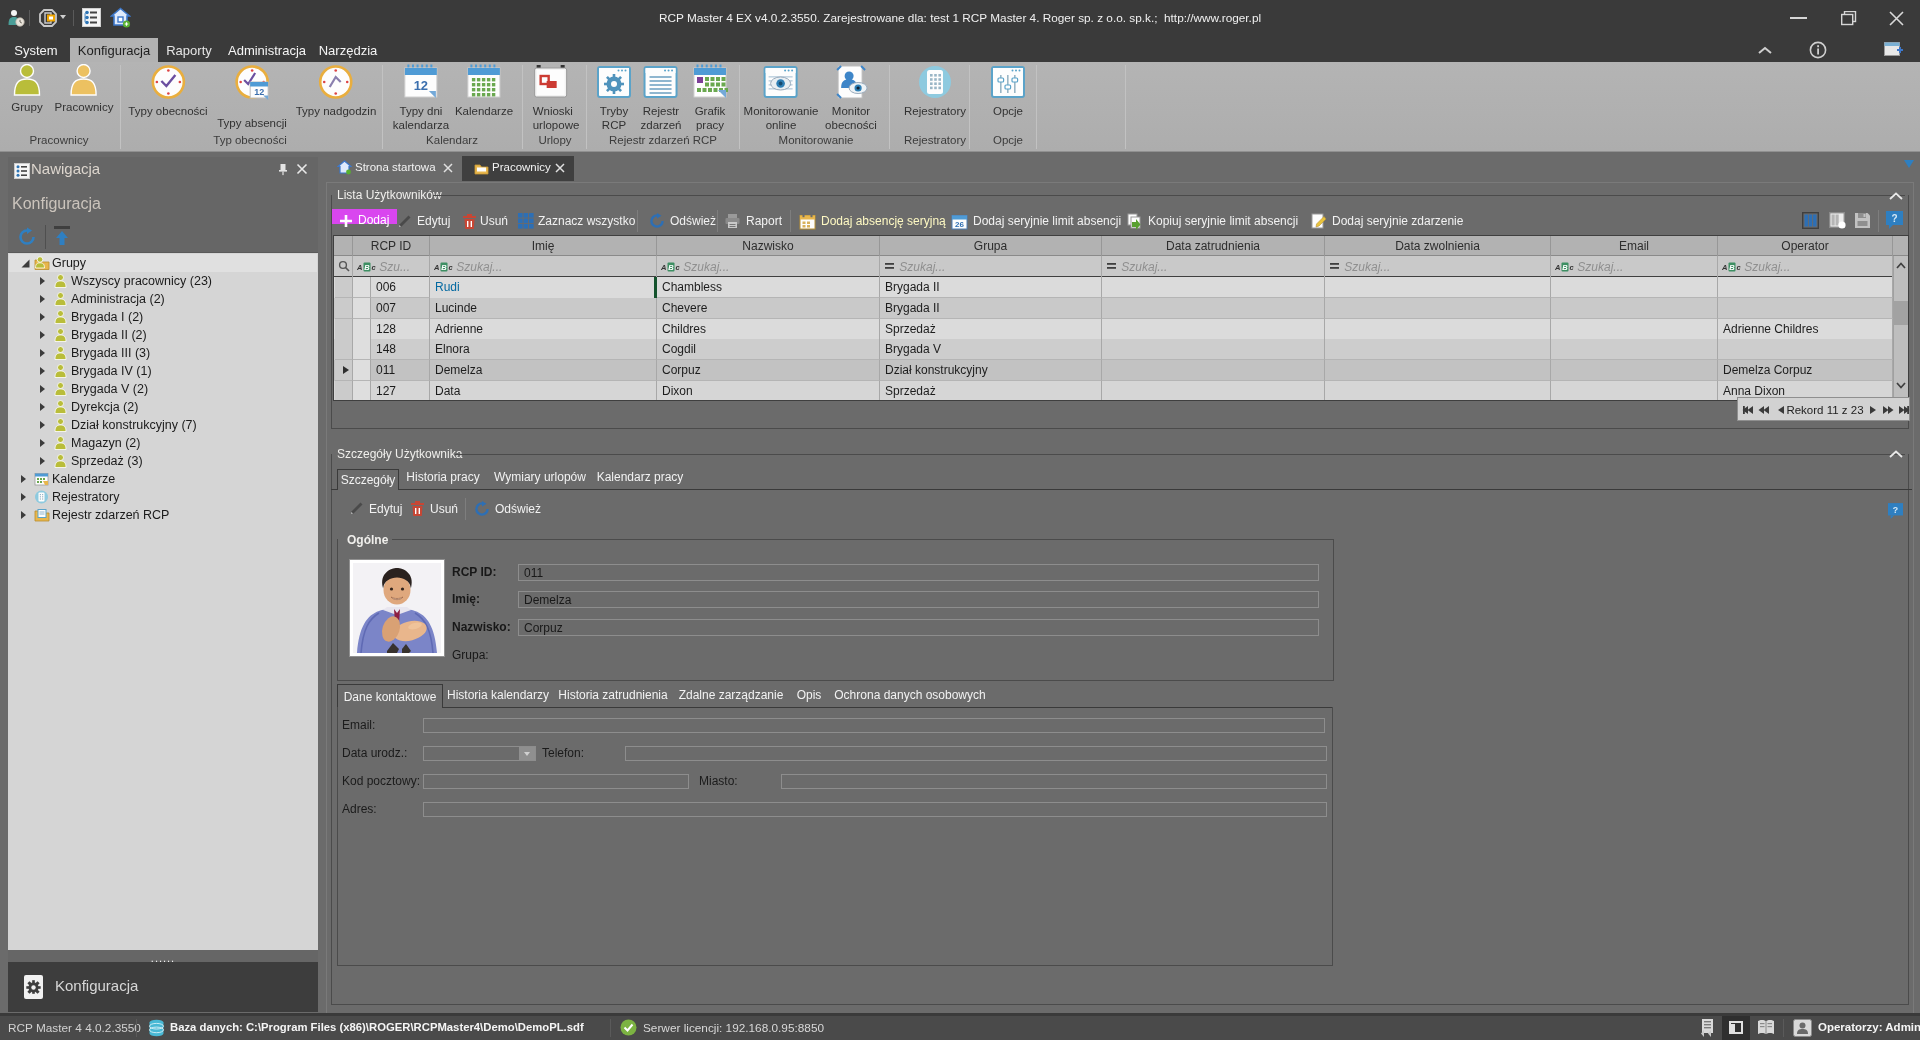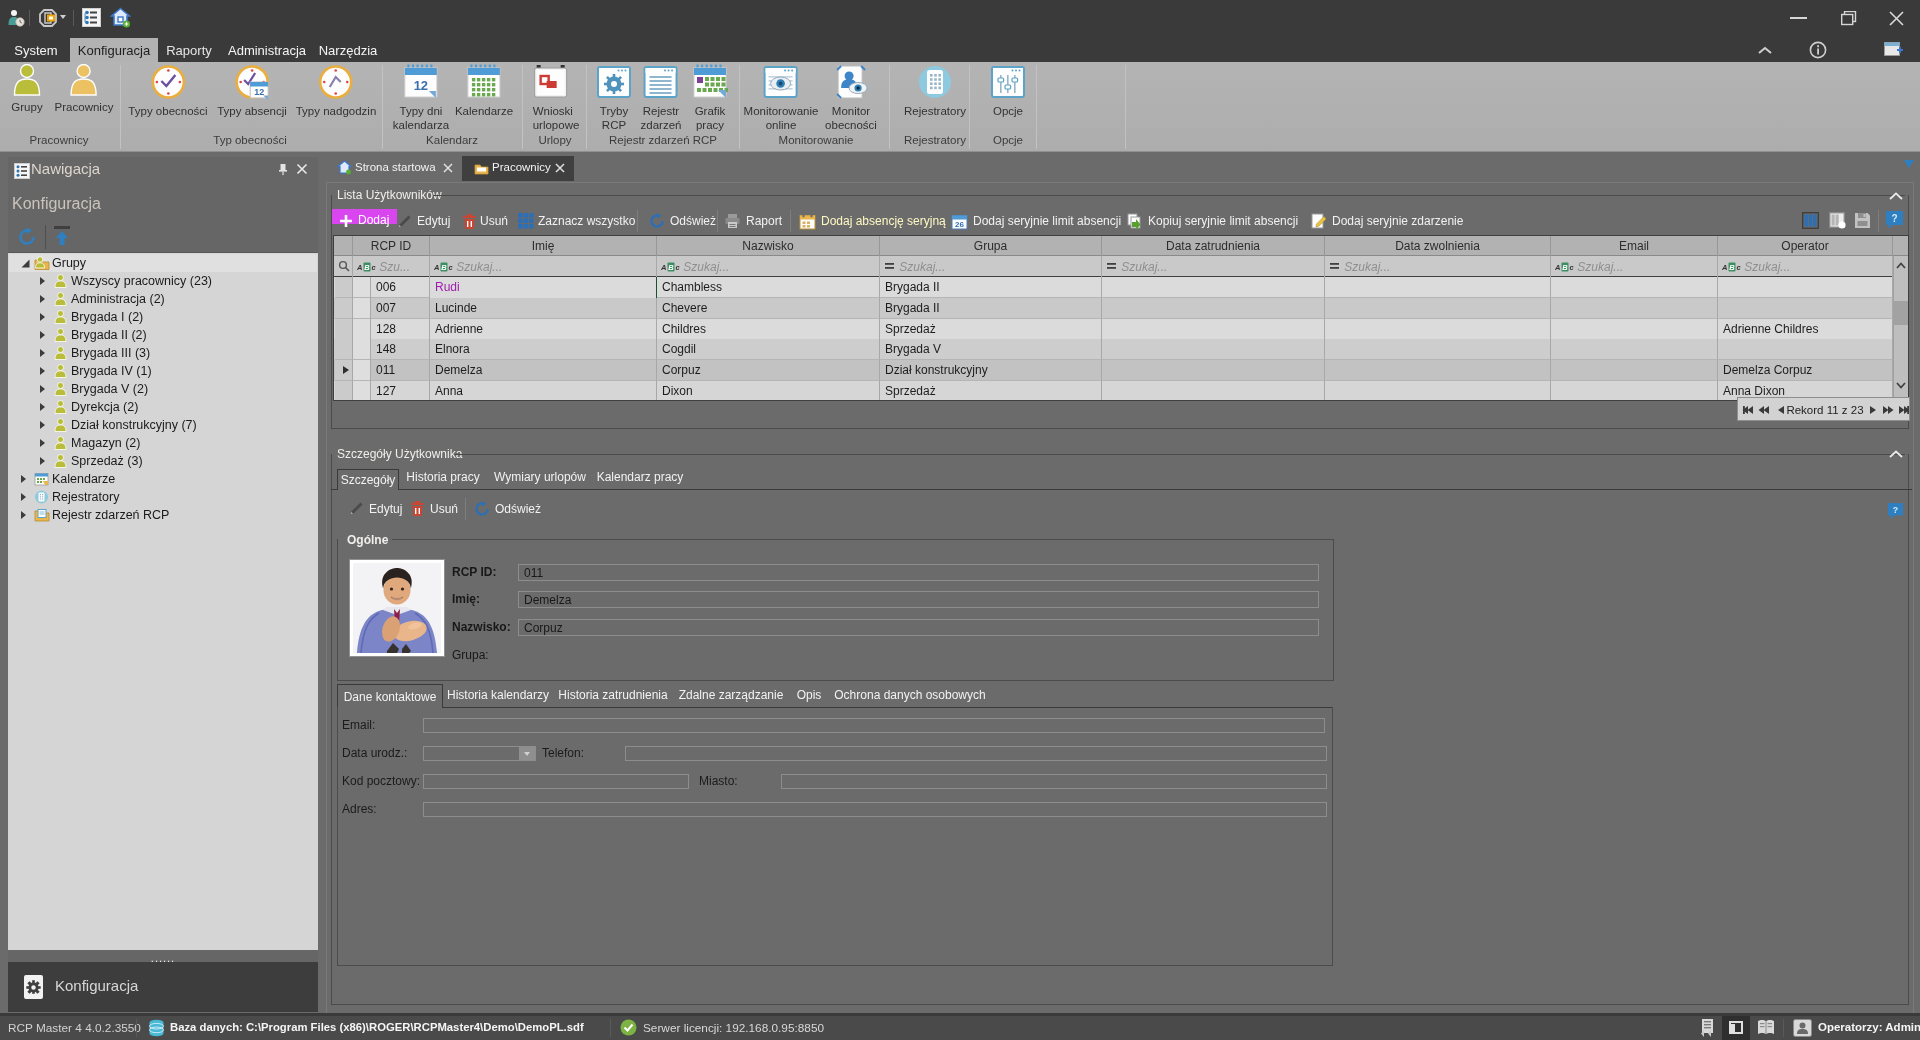--- a/index.html
+++ b/index.html
@@ -45,20 +45,21 @@
     </div>
 
 <div class="a" style="left:110px;top:7px">
 <svg width="21" height="21" viewBox="0 0 21 21">
  <path d="M10.5 1.5 L19.5 9 L17 9 L17 18 L4 18 L4 9 L1.5 9 Z" fill="#dfeafc" stroke="#3d77c9" stroke-width="1.6"></path>
  <rect x="8" y="10" width="5" height="5" fill="#fff" stroke="#3d77c9" stroke-width="1.4"></rect>
  <circle cx="16.5" cy="17" r="3.6" fill="#58b130"></circle>
  <path d="M16.5 15.2 L16.5 18.8 M14.7 17 L18.3 17" stroke="#fff" stroke-width="1.2"></path>
 </svg>
     </div>
+<div class="a" style="left:0;top:11px;width:1920px;text-align:center;color:#f0f0f0;font-size:11.8px">RCP Master 4 EX v4.0.2.3550. Zarejestrowane dla: test 1 RCP Master 4. Roger sp. z o.o. sp.k.;&nbsp; http://www.roger.pl</div>
 
 <div class="a" style="left:1790px;top:17px;width:17px;height:2px;background:#d6d6d6"></div>
 <div class="a" style="left:1841px;top:11px">
       <svg width="16" height="15" viewBox="0 0 16 15">
  <rect x="3.5" y="0.5" width="11" height="10" fill="none" stroke="#d6d6d6" stroke-width="1.4"></rect>
  <rect x="0.7" y="3.5" width="11" height="10" fill="#3a3a3a" stroke="#d6d6d6" stroke-width="1.4"></rect>
 </svg>
     </div>
 <div class="a" style="left:1888px;top:10px">
       <svg width="17" height="17" viewBox="0 0 17 17">
@@ -126,21 +127,21 @@
  <circle cx="6.5" cy="18" r="1.3" fill="#d44"></circle>
           <circle cx="29.5" cy="18" r="1.3" fill="#d44"></circle>
  <path d="M10 16 L14 20 L21 9" stroke="#6b4fa0" stroke-width="2.2" fill="none"></path>
           <g transform="translate(16,16)">
             <rect x="0" y="2" width="18" height="16" fill="#fdfdfd" stroke="#bbb"></rect>
             <rect x="0" y="2" width="18" height="4.5" fill="#4f9bd5"></rect>
             <text x="9" y="15" font-size="9" font-weight="bold" fill="#3b6fae" text-anchor="middle">12</text>
             <path d="M13 15.5 L18 15.5 L18 20 Z" fill="#74a9d8"></path>
           </g>
         </svg></div>
-<div style="font-size:11.5px;color:#323232;line-height:13.5px;margin-top:1px;white-space:nowrap">Typy absencji</div></div>
+<div style="font-size:11.5px;color:#323232;line-height:13.5px;margin-top:13px;white-space:nowrap">Typy absencji</div></div>
 <div class="a" style="left:336px;top:64px;transform:translateX(-50%);text-align:center">
 <div style="display:inline-block"><svg width="36" height="36" viewBox="0 0 36 36">
  <circle cx="18" cy="18" r="15.5" fill="#fdfdfd" stroke="#e9ae3e" stroke-width="2.6"></circle>
  <circle cx="18" cy="6.5" r="1.3" fill="#d44"></circle>
           <circle cx="18" cy="29.5" r="1.3" fill="#d44"></circle>
  <circle cx="6.5" cy="18" r="1.3" fill="#d44"></circle>
           <circle cx="29.5" cy="18" r="1.3" fill="#d44"></circle>
  <path d="M12 23 L18 13 L23 18" stroke="#8a7fae" stroke-width="2.2" fill="none"></path>
         </svg></div>
 <div style="font-size:11.5px;color:#323232;line-height:13.5px;margin-top:1px;white-space:nowrap">Typy nadgodzin</div></div>
@@ -832,21 +833,21 @@
 <div class="sep" style="left:1216px;top:20px;height:21px;background:#a8a8a8"></div>
 <div class="sep" style="left:1383px;top:20px;height:21px;background:#a8a8a8"></div>
 <div class="sep" style="left:1558px;top:20px;height:21px;background:#a8a8a8"></div>
 <div class="sep" style="left:1574px;top:20px;height:21px;background:#a8a8a8"></div>
 <div class="a" style="left:0;top:41px;width:1558px;height:21px;background:#dbdbdb"></div>
 <div class="a" style="left:1px;top:41px;width:18px;height:21px;background:#cbcbcb"></div>
 <div class="a" style="left:19px;top:41px;width:18px;height:21px;background:#dedede"></div>
 <div class="a" style="left:1px;top:41px;width:18px;height:21px;border-right:1px solid #a8a8a8;border-bottom:1px solid #b5b5b5;font-size:12px;color:#1d1d1d;line-height:21px;padding-left:5px;white-space:nowrap;overflow:hidden"></div>
 <div class="a" style="left:19px;top:41px;width:18px;height:21px;border-right:1px solid #a8a8a8;border-bottom:1px solid #b5b5b5;font-size:12px;color:#1d1d1d;line-height:21px;padding-left:5px;white-space:nowrap;overflow:hidden"></div>
 <div class="a" style="left:37px;top:41px;width:59px;height:21px;border-right:1px solid #a8a8a8;border-bottom:1px solid #b5b5b5;font-size:12px;color:#1d1d1d;line-height:21px;padding-left:5px;white-space:nowrap;overflow:hidden">006</div>
-<div class="a" style="left:96px;top:41px;width:227px;height:33px;border-right:1px solid #14532d;border-bottom:1px solid #b5b5b5;font-size:12px;color:#a21caf;line-height:21px;padding-left:5px;white-space:nowrap;overflow:hidden">Rudi</div>
+<div class="a" style="left:96px;top:41px;width:227px;height:33px;border-right:3px solid #14532d;border-bottom:1px solid #b5b5b5;font-size:12px;color:#0369a1;line-height:21px;padding-left:5px;white-space:nowrap;overflow:hidden">Rudi</div>
 <div class="a" style="left:323px;top:41px;width:223px;height:21px;border-right:1px solid #a8a8a8;border-bottom:1px solid #b5b5b5;font-size:12px;color:#1d1d1d;line-height:21px;padding-left:5px;white-space:nowrap;overflow:hidden">Chambless</div>
 <div class="a" style="left:546px;top:41px;width:222px;height:21px;border-right:1px solid #a8a8a8;border-bottom:1px solid #b5b5b5;font-size:12px;color:#1d1d1d;line-height:21px;padding-left:5px;white-space:nowrap;overflow:hidden">Brygada II</div>
 <div class="a" style="left:768px;top:41px;width:223px;height:21px;border-right:1px solid #a8a8a8;border-bottom:1px solid #b5b5b5;font-size:12px;color:#1d1d1d;line-height:21px;padding-left:5px;white-space:nowrap;overflow:hidden"></div>
 <div class="a" style="left:991px;top:41px;width:226px;height:21px;border-right:1px solid #a8a8a8;border-bottom:1px solid #b5b5b5;font-size:12px;color:#1d1d1d;line-height:21px;padding-left:5px;white-space:nowrap;overflow:hidden"></div>
 <div class="a" style="left:1217px;top:41px;width:167px;height:21px;border-right:1px solid #a8a8a8;border-bottom:1px solid #b5b5b5;font-size:12px;color:#1d1d1d;line-height:21px;padding-left:5px;white-space:nowrap;overflow:hidden"></div>
 <div class="a" style="left:1384px;top:41px;width:175px;height:21px;border-right:1px solid #a8a8a8;border-bottom:1px solid #b5b5b5;font-size:12px;color:#1d1d1d;line-height:21px;padding-left:5px;white-space:nowrap;overflow:hidden"></div>
 <div class="a" style="left:0;top:62px;width:1558px;height:21px;background:#c9c9c9"></div>
 <div class="a" style="left:1px;top:62px;width:18px;height:21px;background:#cbcbcb"></div>
 <div class="a" style="left:19px;top:62px;width:18px;height:21px;background:#dedede"></div>
 <div class="a" style="left:1px;top:62px;width:18px;height:21px;border-right:1px solid #a8a8a8;border-bottom:1px solid #b5b5b5;font-size:12px;color:#1d1d1d;line-height:21px;padding-left:5px;white-space:nowrap;overflow:hidden"></div>
@@ -898,21 +899,21 @@
 <div class="a" style="left:768px;top:124px;width:223px;height:21px;border-right:1px solid #a8a8a8;border-bottom:1px solid #b5b5b5;font-size:12px;color:#1d1d1d;line-height:21px;padding-left:5px;white-space:nowrap;overflow:hidden"></div>
 <div class="a" style="left:991px;top:124px;width:226px;height:21px;border-right:1px solid #a8a8a8;border-bottom:1px solid #b5b5b5;font-size:12px;color:#1d1d1d;line-height:21px;padding-left:5px;white-space:nowrap;overflow:hidden"></div>
 <div class="a" style="left:1217px;top:124px;width:167px;height:21px;border-right:1px solid #a8a8a8;border-bottom:1px solid #b5b5b5;font-size:12px;color:#1d1d1d;line-height:21px;padding-left:5px;white-space:nowrap;overflow:hidden"></div>
 <div class="a" style="left:1384px;top:124px;width:175px;height:21px;border-right:1px solid #a8a8a8;border-bottom:1px solid #b5b5b5;font-size:12px;color:#1d1d1d;line-height:21px;padding-left:5px;white-space:nowrap;overflow:hidden">Demelza Corpuz</div>
 <div class="a" style="left:0;top:145px;width:1558px;height:21px;background:#d6d6d6"></div>
 <div class="a" style="left:1px;top:145px;width:18px;height:21px;background:#cbcbcb"></div>
 <div class="a" style="left:19px;top:145px;width:18px;height:21px;background:#dedede"></div>
 <div class="a" style="left:1px;top:145px;width:18px;height:21px;border-right:1px solid #a8a8a8;border-bottom:1px solid #b5b5b5;font-size:12px;color:#1d1d1d;line-height:21px;padding-left:5px;white-space:nowrap;overflow:hidden"></div>
 <div class="a" style="left:19px;top:145px;width:18px;height:21px;border-right:1px solid #a8a8a8;border-bottom:1px solid #b5b5b5;font-size:12px;color:#1d1d1d;line-height:21px;padding-left:5px;white-space:nowrap;overflow:hidden"></div>
 <div class="a" style="left:37px;top:145px;width:59px;height:21px;border-right:1px solid #a8a8a8;border-bottom:1px solid #b5b5b5;font-size:12px;color:#1d1d1d;line-height:21px;padding-left:5px;white-space:nowrap;overflow:hidden">127</div>
-<div class="a" style="left:96px;top:145px;width:227px;height:21px;border-right:1px solid #a8a8a8;border-bottom:1px solid #b5b5b5;font-size:12px;color:#1d1d1d;line-height:21px;padding-left:5px;white-space:nowrap;overflow:hidden">Anna</div>
+<div class="a" style="left:96px;top:145px;width:227px;height:21px;border-right:1px solid #a8a8a8;border-bottom:1px solid #b5b5b5;font-size:12px;color:#1d1d1d;line-height:21px;padding-left:5px;white-space:nowrap;overflow:hidden">Data</div>
 <div class="a" style="left:323px;top:145px;width:223px;height:21px;border-right:1px solid #a8a8a8;border-bottom:1px solid #b5b5b5;font-size:12px;color:#1d1d1d;line-height:21px;padding-left:5px;white-space:nowrap;overflow:hidden">Dixon</div>
 <div class="a" style="left:546px;top:145px;width:222px;height:21px;border-right:1px solid #a8a8a8;border-bottom:1px solid #b5b5b5;font-size:12px;color:#1d1d1d;line-height:21px;padding-left:5px;white-space:nowrap;overflow:hidden">Sprzedaż</div>
 <div class="a" style="left:768px;top:145px;width:223px;height:21px;border-right:1px solid #a8a8a8;border-bottom:1px solid #b5b5b5;font-size:12px;color:#1d1d1d;line-height:21px;padding-left:5px;white-space:nowrap;overflow:hidden"></div>
 <div class="a" style="left:991px;top:145px;width:226px;height:21px;border-right:1px solid #a8a8a8;border-bottom:1px solid #b5b5b5;font-size:12px;color:#1d1d1d;line-height:21px;padding-left:5px;white-space:nowrap;overflow:hidden"></div>
 <div class="a" style="left:1217px;top:145px;width:167px;height:21px;border-right:1px solid #a8a8a8;border-bottom:1px solid #b5b5b5;font-size:12px;color:#1d1d1d;line-height:21px;padding-left:5px;white-space:nowrap;overflow:hidden"></div>
 <div class="a" style="left:1384px;top:145px;width:175px;height:21px;border-right:1px solid #a8a8a8;border-bottom:1px solid #b5b5b5;font-size:12px;color:#1d1d1d;line-height:21px;padding-left:5px;white-space:nowrap;overflow:hidden">Anna Dixon</div>
 <div class="a" style="left:1559px;top:20px;width:16px;height:145px;background:#bebebe;border-left:1px solid #a0a0a0"></div>
 <div class="a" style="left:1562px;top:26px">
           <svg width="10" height="7" viewBox="0 0 10 7">
             <path d="M1 6 L5 1.5 L9 6" stroke="#3f3f3f" stroke-width="1.7" fill="none"></path>

